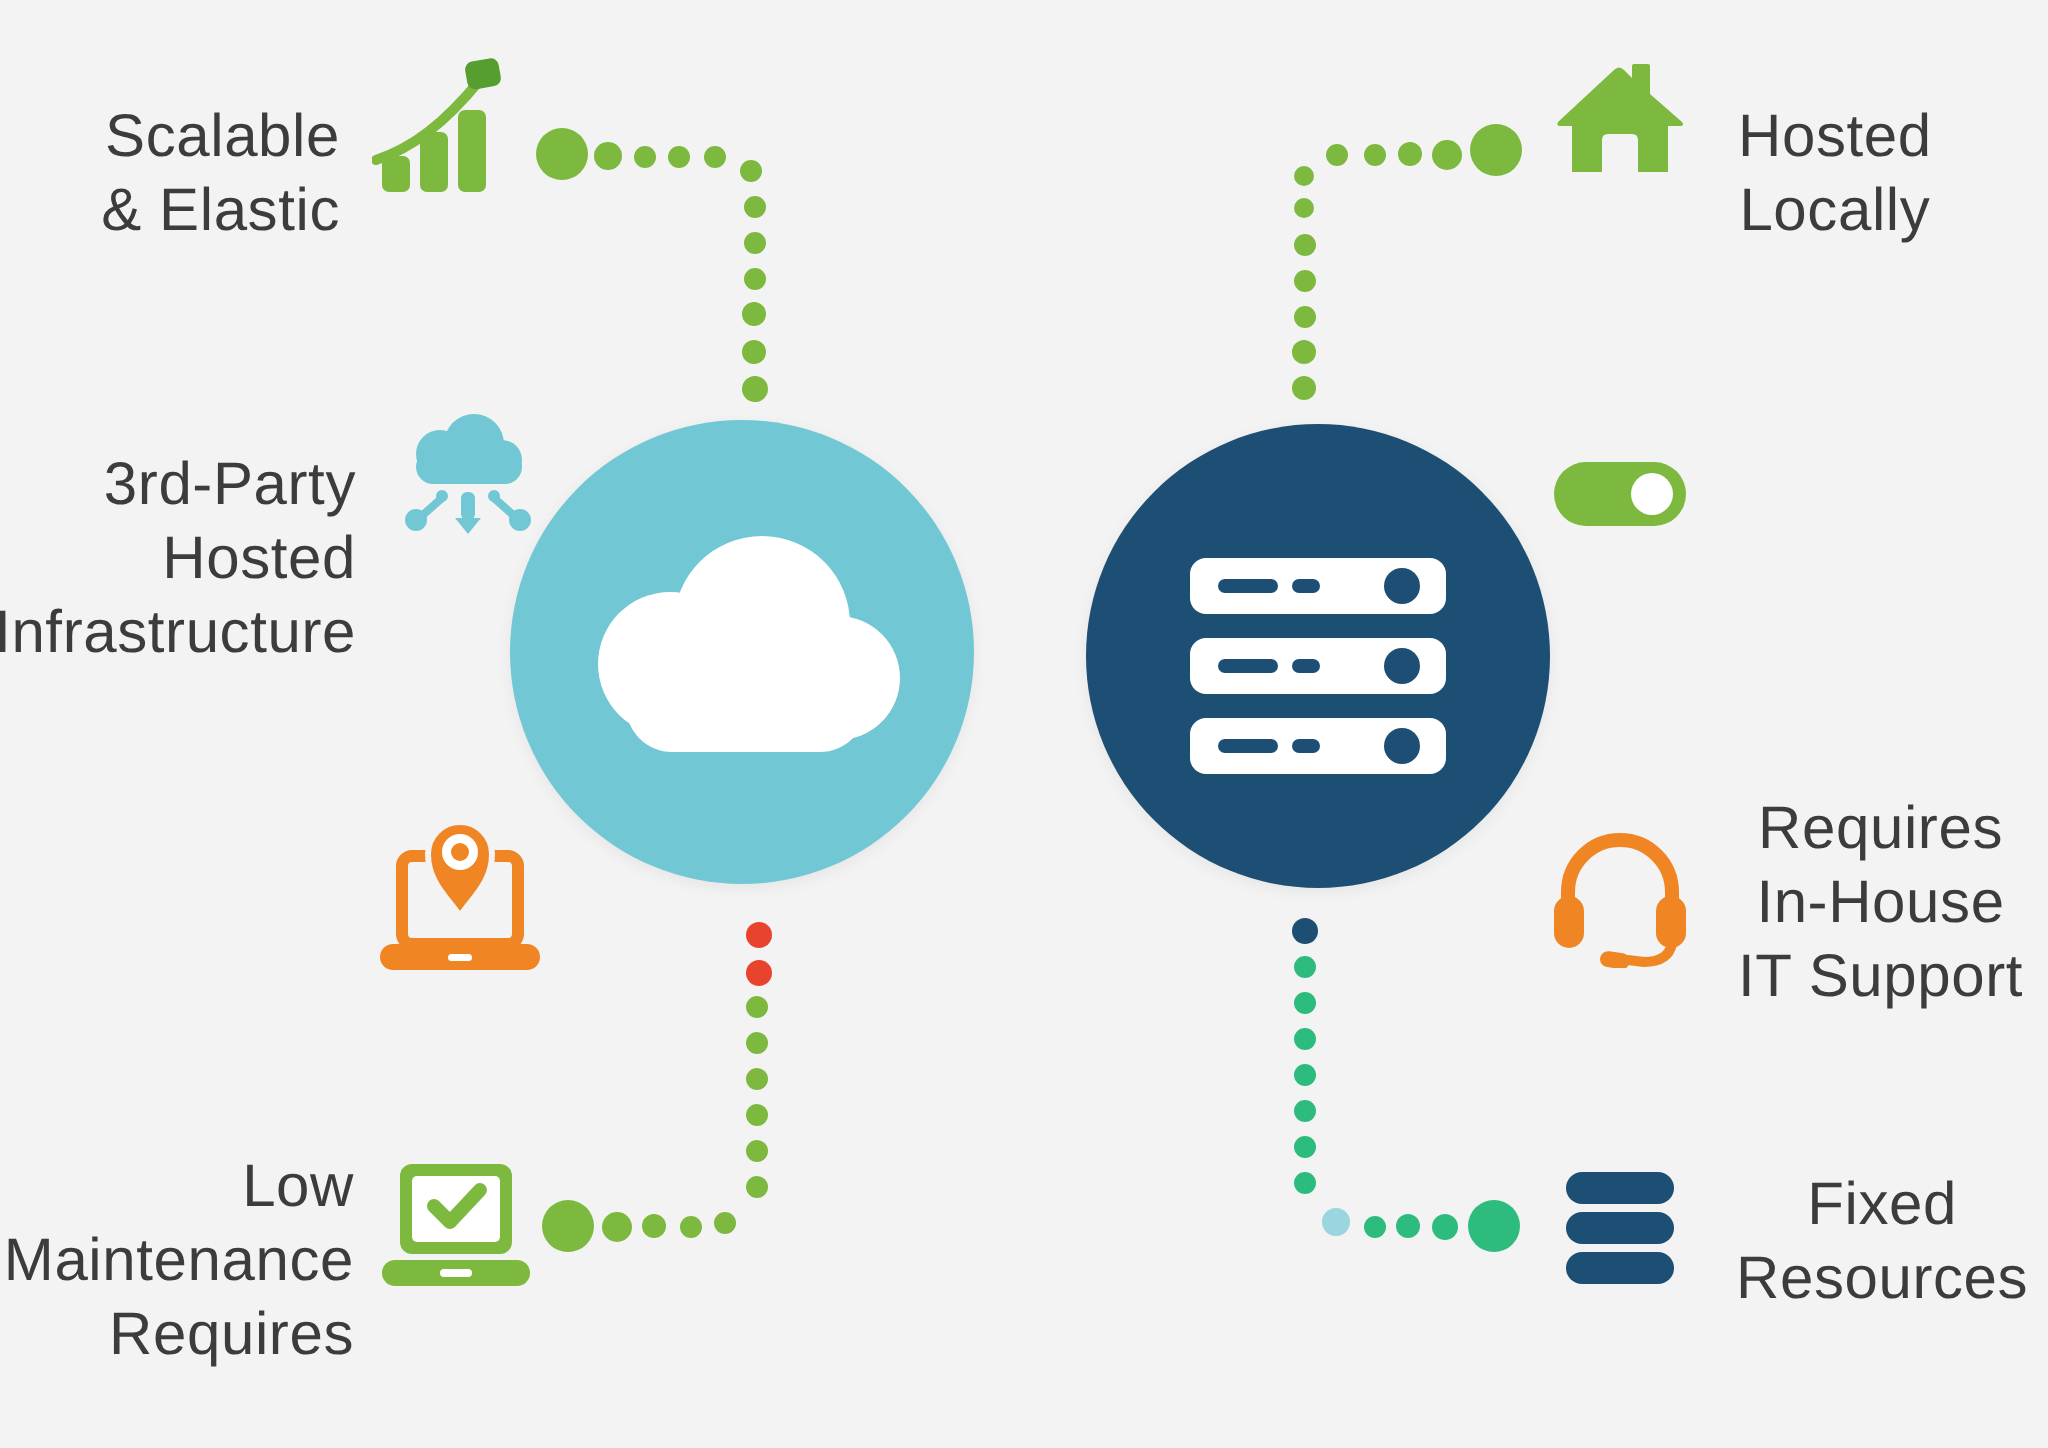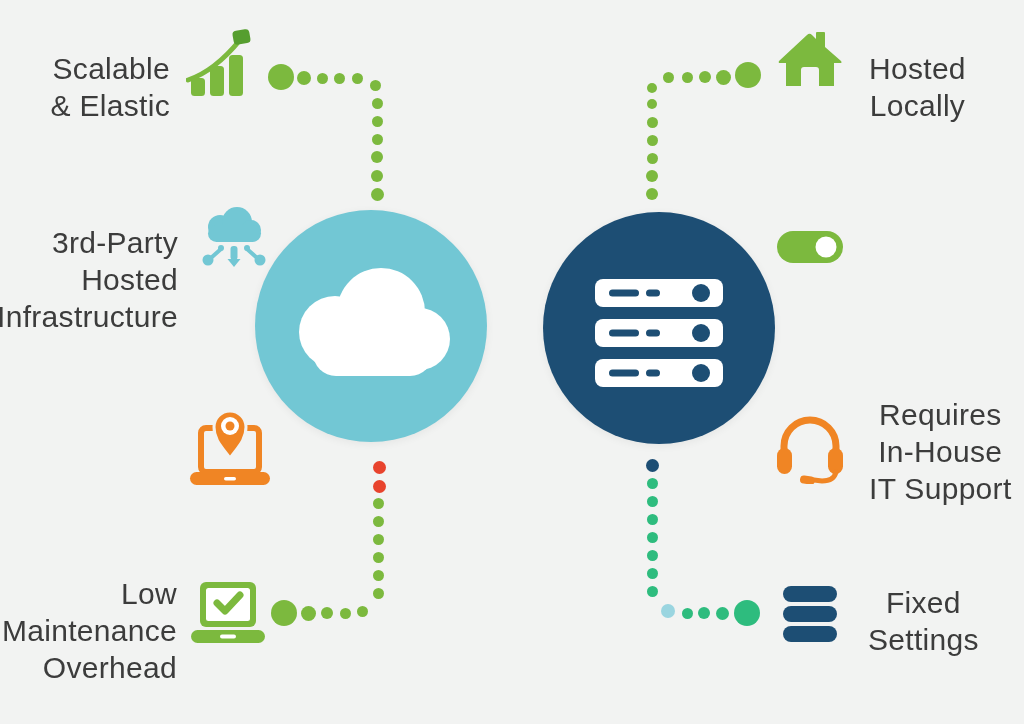--- a/index.html
+++ b/index.html
@@ -131,21 +131,21 @@
       <rect x="2" y="64" width="80" height="13" rx="6.5" fill="var(--orange)"></rect>
       <rect x="36" y="69" width="12" height="3.5" rx="1.75" fill="#fff"></rect>
       <path d="M42 50 C 34 39 26 32 26 19 A 16 16 0 0 1 58 19 C 58 32 50 39 42 50 Z" fill="var(--orange)" stroke="var(--bg)" stroke-width="3"></path>
       <circle cx="42" cy="18" r="9" fill="#fff"></circle>
       <circle cx="42" cy="18" r="4.5" fill="var(--orange)"></circle>
     </svg>
   </span>
 
   <div class="lbl left" style="right:847px;top:575px">Low
 Maintenance
-Overhead</div>
+Requires</div>
 
   <span class="icon" style="left:191px;top:582px">
     <svg width="74" height="62" viewBox="0 0 74 62">
       <rect x="9" y="0" width="56" height="45" rx="6" fill="var(--green)"></rect>
       <rect x="15" y="6" width="44" height="33" rx="2.5" fill="#fff"></rect>
       <path d="M26 21 L34 29 L49 13" stroke="var(--green)" stroke-width="7" fill="none" stroke-linecap="round" stroke-linejoin="round"></path>
       <rect x="0" y="48" width="74" height="13" rx="6.5" fill="var(--green)"></rect>
       <rect x="29" y="52.5" width="16" height="4" rx="2" fill="#fff"></rect>
     </svg>
   </span>
@@ -213,21 +213,21 @@
     <svg width="76" height="76" viewBox="0 0 76 76">
       <path d="M12 46 v-8 a26 26 0 0 1 52 0 v8" fill="none" stroke="var(--orange)" stroke-width="7" stroke-linecap="round"></path>
       <rect x="5" y="40" width="15" height="26" rx="7.5" fill="var(--orange)"></rect>
       <rect x="56" y="40" width="15" height="26" rx="7.5" fill="var(--orange)"></rect>
       <path d="M64 64 Q62 73 50 73 L42 72" fill="none" stroke="var(--orange)" stroke-width="5" stroke-linecap="round"></path>
       <rect x="28" y="68" width="15" height="8" rx="4" fill="var(--orange)" transform="rotate(8 35 72)"></rect>
     </svg>
   </span>
 
   <div class="lbl right" style="left:868px;top:584px">Fixed
-Settings</div>
+Resources</div>
 
   <span class="icon" style="left:783px;top:586px">
     <svg width="54" height="56" viewBox="0 0 54 56" fill="var(--navy)">
       <rect x="0" y="0" width="54" height="16" rx="8"></rect>
       <rect x="0" y="20" width="54" height="16" rx="8"></rect>
       <rect x="0" y="40" width="54" height="16" rx="8"></rect>
     </svg>
   </span>
 
 </div>

